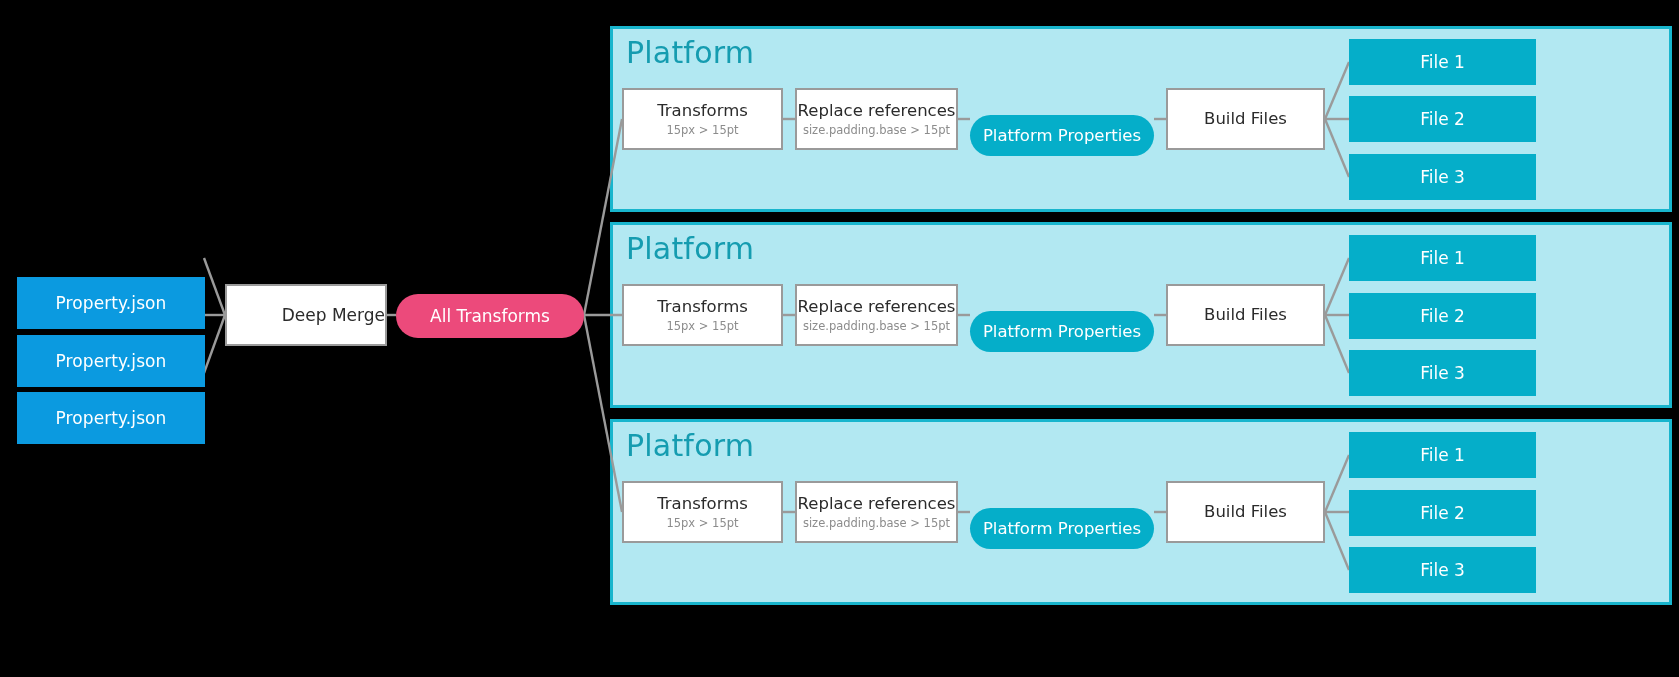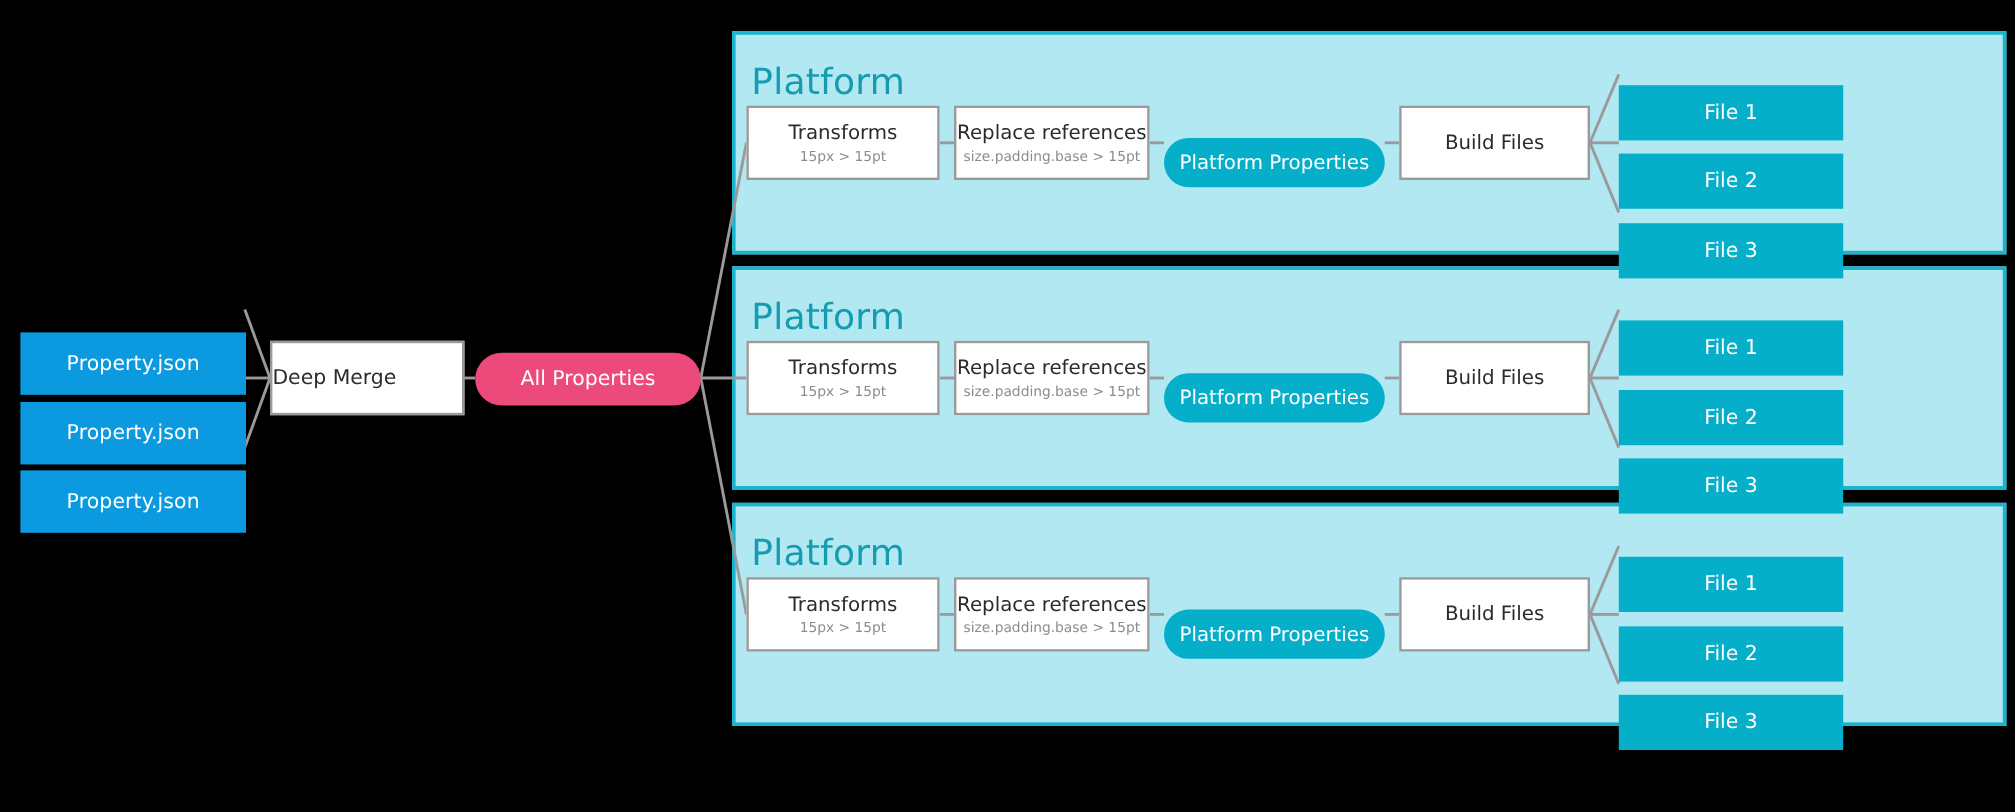--- a/index.html
+++ b/index.html
@@ -52,21 +52,21 @@
     top: 284px;
     width: 162px;
     height: 62px;
     background: #ffffff;
     border: 2px solid #9a9a9a;
     box-sizing: border-box;
     color: #2b2b2b;
     font-size: 17px;
     display: flex;
     align-items: center;
-    justify-content: flex-start;
+    justify-content: flex-end;
     z-index: 3;
   }
 
   .all-props {
     position: absolute;
     left: 396px;
     top: 294px;
     width: 188px;
     height: 44px;
     border-radius: 22px;
@@ -85,21 +85,21 @@
     left: 610px;
     width: 1062px;
     background: #b2e8f2;
     border: 3px solid #18b5cd;
     box-sizing: border-box;
     z-index: 1;
   }
   .platform-title {
     position: absolute;
     left: 13px;
-    top: 22px;
+    top: 6px;
     font-size: 30px;
     color: #159cb0;
     letter-spacing: .2px;
   }
 
   .proc-box {
     position: absolute;
     background: #ffffff;
     border: 2px solid #9a9a9a;
     box-sizing: border-box;
@@ -136,21 +136,20 @@
 
   .file-box {
     position: absolute;
     background: #05aec9;
     color: #ffffff;
     font-size: 17px;
     display: flex;
     align-items: center;
     justify-content: center;
     z-index: 3;
-    margin-top: 32px;
   }
 </style>
 </head>
 <body>
 
 <div id="stage">
 
   <svg class="lines" viewBox="0 0 1679 677" xmlns="http://www.w3.org/2000/svg">
     <g stroke="#9a9a9a" stroke-width="2.4" fill="none">
 
@@ -174,21 +173,21 @@
   </div>
   <div class="src-box" style="left:17px; top:347px;">
     <span>Property.json</span>
   </div>
 
   <div class="deep-merge">
     <span>Deep Merge</span>
   </div>
 
   <div class="all-props">
-    <span>All Properties</span>
+    <span>All Transforms</span>
   </div>
 
   <div class="platform" style="top:26px; height:186px;">
     <div class="platform-title">Platform</div>
   </div>
   <svg class="lines" viewBox="0 0 1679 677" xmlns="http://www.w3.org/2000/svg">
     <g stroke="#9a9a9a" stroke-width="2.4" fill="none">
       <path d="M783 119 L795 119"></path>
       <path d="M958 119 L970 119"></path>
       <path d="M1154 119 L1166 119"></path>

